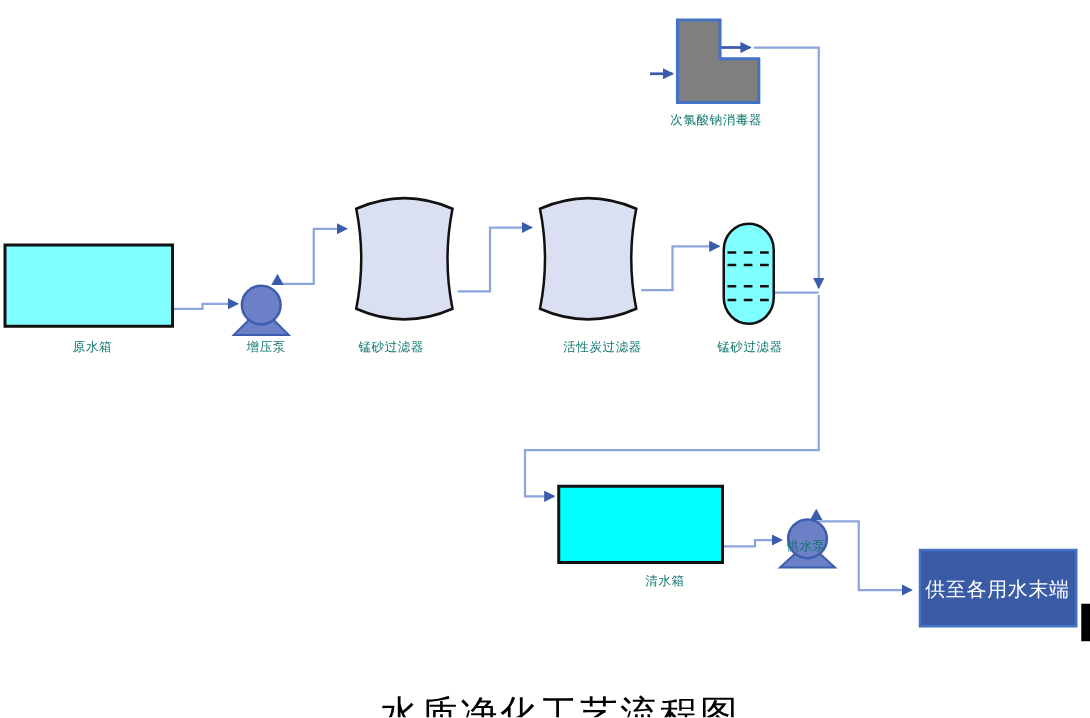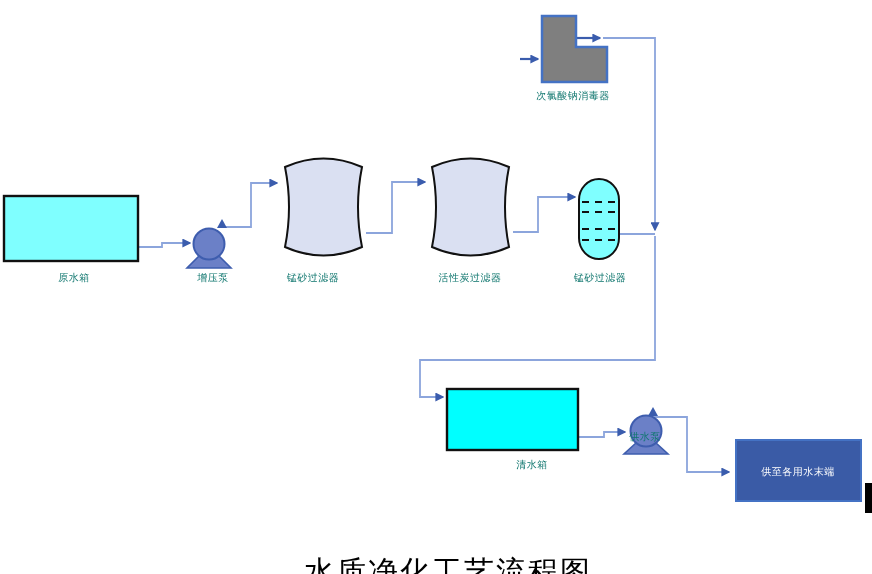--- a/index.html
+++ b/index.html
@@ -7,21 +7,21 @@
     position:relative;width:872px;height:574px;background:#ffffff;overflow:hidden;
     font-family:"Liberation Sans", sans-serif;
   }
   #stage svg{position:absolute;left:0;top:0;}
   .node-label{
     position:absolute;transform:translate(-50%,-50%);
     font-size:10px;color:#0f766e;white-space:nowrap;letter-spacing:0.5px;
   }
   .box-label{
     position:absolute;transform:translate(-50%,-50%);
-    font-size:10px;color:#ffffff;white-space:nowrap;letter-spacing:0.5px;
+    font-size:16px;color:#ffffff;white-space:nowrap;letter-spacing:0.5px;
   }
   .diagram-title{
     position:absolute;transform:translate(-50%,-50%);
     font-family:"Liberation Serif", serif;
     font-size:30px;color:#000000;white-space:nowrap;letter-spacing:2px;
   }
 </style>
 </head>
 <body>
 
@@ -80,21 +80,21 @@
     <path d="M648,416 L653,407 L658,416 Z" fill="#3A5CAD"></path>
 
     <rect x="736" y="440" width="125" height="61" stroke-width="2" stroke="#4472C4" fill="#3A5BA6"></rect>
 
     <rect x="865" y="483" width="7" height="30" fill="#000000"></rect>
   </svg>
 
   <div class="node-label" style="left:74px;top:278px;text-align:right;">原水箱</div>
   <div class="node-label" style="left:213px;top:278px;text-align:center;">增压泵</div>
   <div class="node-label" style="left:313px;top:278px;text-align:right;">锰砂过滤器</div>
-  <div class="node-label" style="left:470px;top:278px;">活性炭过滤器</div>
+  <div class="node-label" style="left:482px;top:278px;">活性炭过滤器</div>
   <div class="node-label" style="left:600px;top:278px;">锰砂过滤器</div>
   <div class="node-label" style="left:573px;top:96px;">次氯酸钠消毒器</div>
   <div class="node-label" style="left:532px;top:465px;">清水箱</div>
   <div class="node-label" style="left:645px;top:437px;">供水泵</div>
   <div class="box-label" style="left:798px;top:472px;">供至各用水末端</div>
 
   <div class="diagram-title" style="left:448px;top:572px;">水质净化工艺流程图</div>
 </div>
 
 </body></html>

